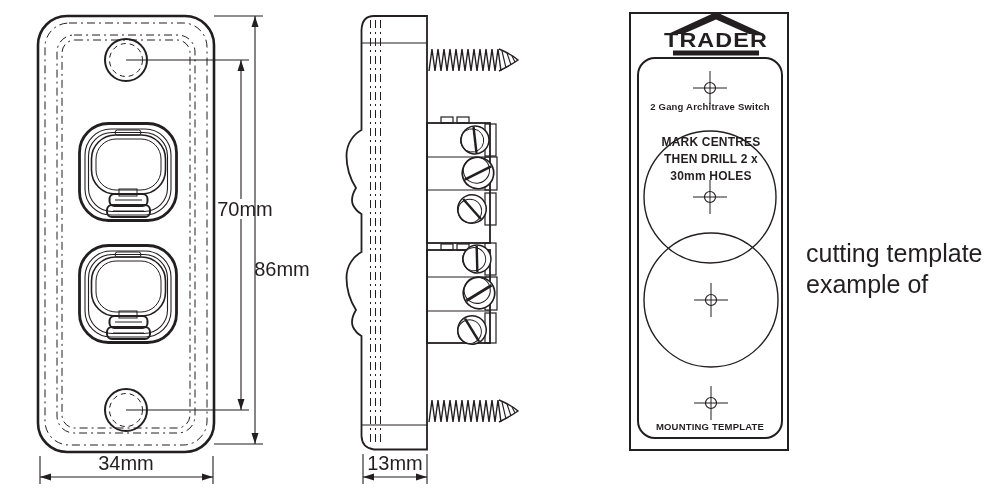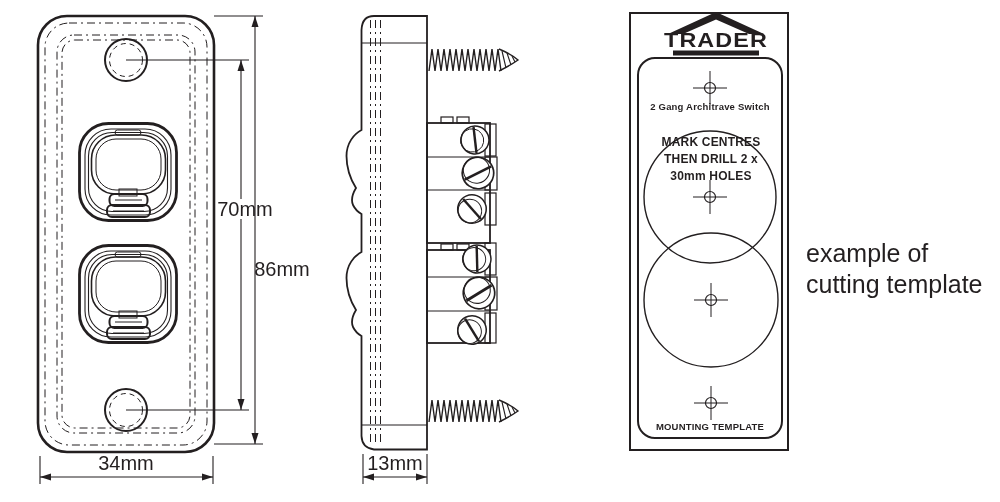--- a/index.html
+++ b/index.html
@@ -192,17 +192,17 @@
 
     <use href="#crosshair" x="710" y="197"></use>
     <use href="#crosshair" x="711" y="300"></use>
     <use href="#crosshair" x="711" y="403"></use>
 
     <text class="tpl-small" x="710" y="430" text-anchor="middle">MOUNTING TEMPLATE</text>
   </g>
 </svg>
 
 <div class="caption">
+  <div>cutting template</div>
   <div>example of</div>
-  <div>cutting template</div>
 </div>
 
 </div>
 
 </body></html>

